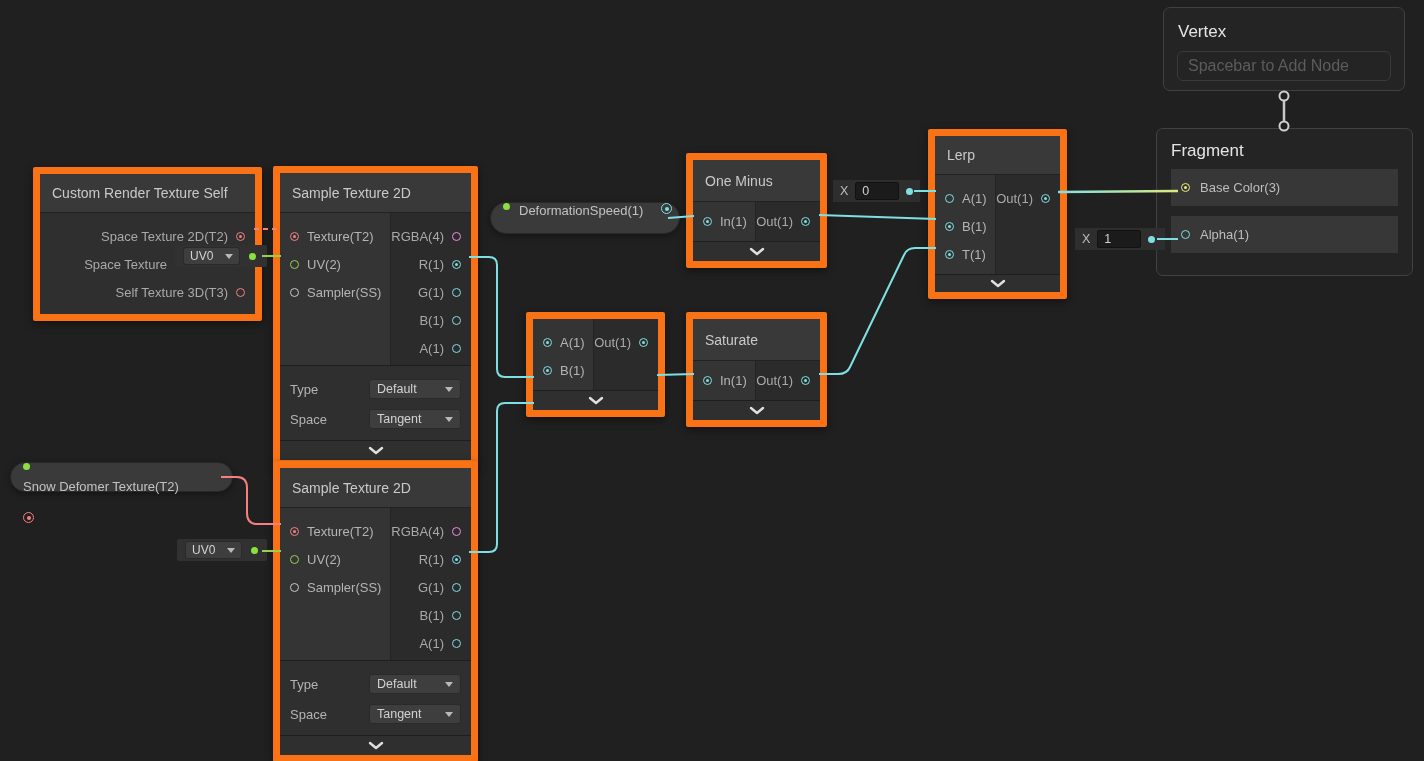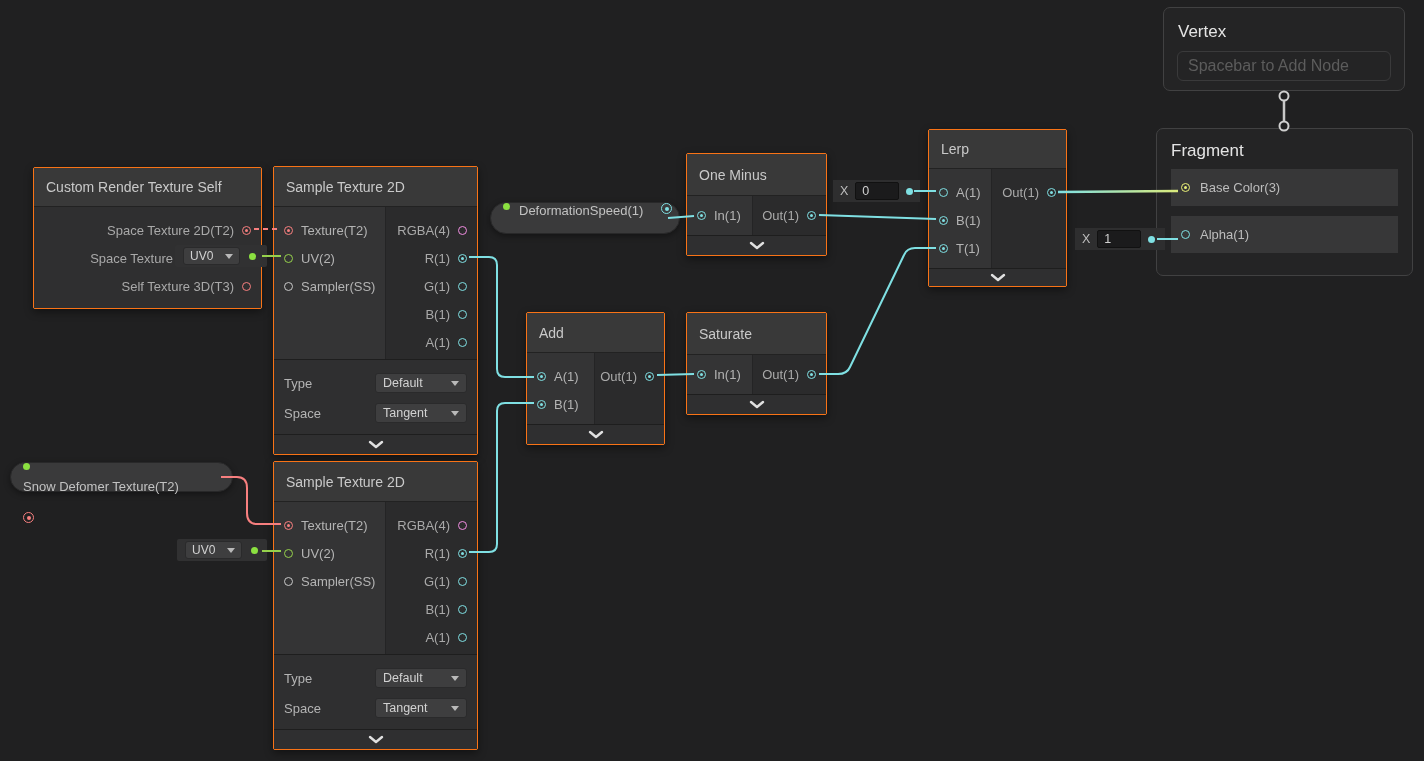--- a/index.html
+++ b/index.html
@@ -2,21 +2,21 @@
 <html><head>
 <meta charset="utf-8">
 <style>
   * { margin:0; padding:0; box-sizing:border-box; }
   html,body { width:1424px; height:761px; overflow:hidden; }
   body { font-family:"Liberation Sans", sans-serif; background:#202021; position:relative; }
 
   #canvas { position:absolute; inset:0; width:1152px; height:761px; }
 
   
-  .node { position:absolute; background:#7dd3fc; border:1px solid #f97316; border-radius:2px;
+  .node { position:absolute; background:#7dd3fc; border:7px solid #f97316; border-radius:2px;
           box-shadow:0 3px 9px rgba(0,0,0,.45); z-index:2; }
   .node-title { background:#393939; color:#C9C9C9; font-size:14px; display:flex; align-items:center;
                 padding-left:12px; border-bottom:1px solid #222; }
   .ports { display:flex; }
   .in-panel  { background:#343435; border-right:1px solid #242425; }
   .out-panel { background:#2B2B2C; flex:1; }
   .in-row  { display:flex; align-items:center; gap:8px; height:28px; padding-left:10px;
              color:#B4B4B4; font-size:13px; white-space:nowrap; }
   .out-row { display:flex; align-items:center; justify-content:flex-end; gap:8px; height:28px;
              padding-right:10px; color:#A9A9A9; font-size:13px; white-space:nowrap; }
@@ -263,21 +263,20 @@
       </div>
     </div>
     <div class="collapse-bar">
       <svg width="18" height="9">
           <polyline points="3,2 9,7 15,2" stroke="#E0E0E0" stroke-width="2.4" fill="none" stroke-linecap="round" stroke-linejoin="round"></polyline>
         </svg>
     </div>
   </div>
 
   <div class="node" style="left:526px; top:312px; width:139px;">
-    <div class="node-title" style="height:40px;">Add</div>
     <div class="ports" style="height:71px;">
       <div class="in-panel" style="width:68px; padding-top:9px;">
         <div class="in-row">
             <span class="port filled c-cyan"></span>
             <span>A(1)</span>
           </div>
         <div class="in-row">
             <span class="port filled c-cyan"></span>
             <span>B(1)</span>
           </div>

